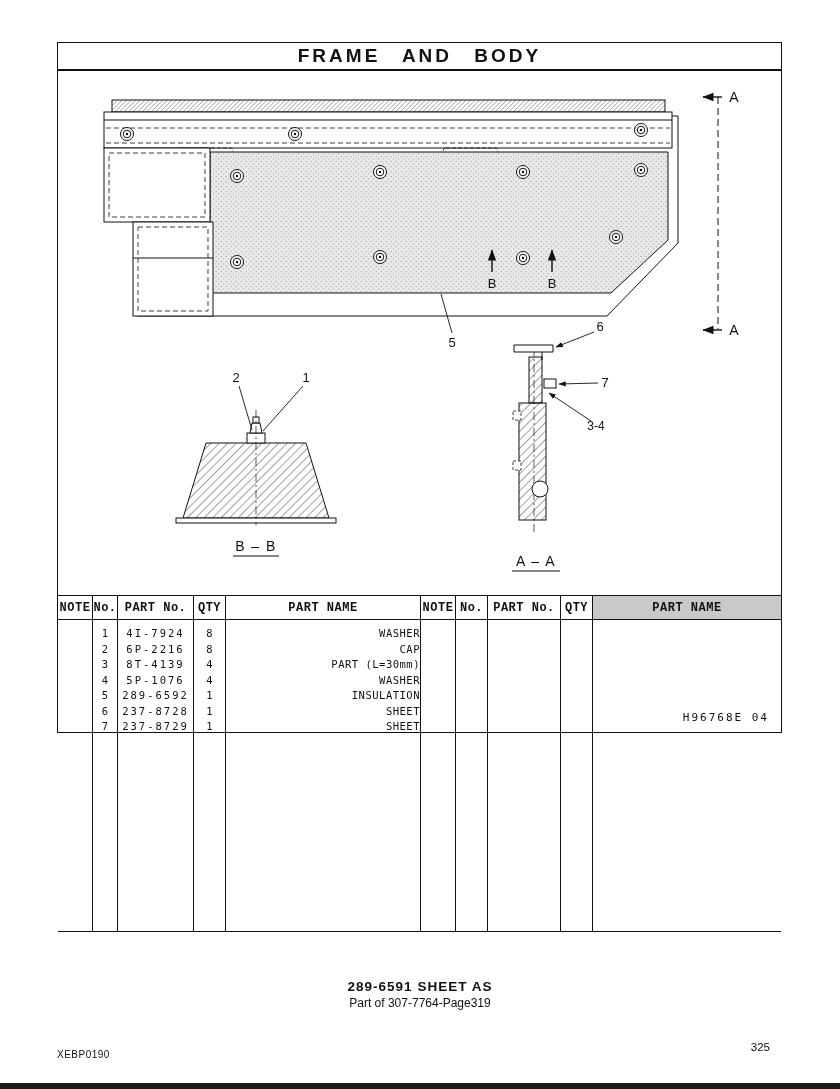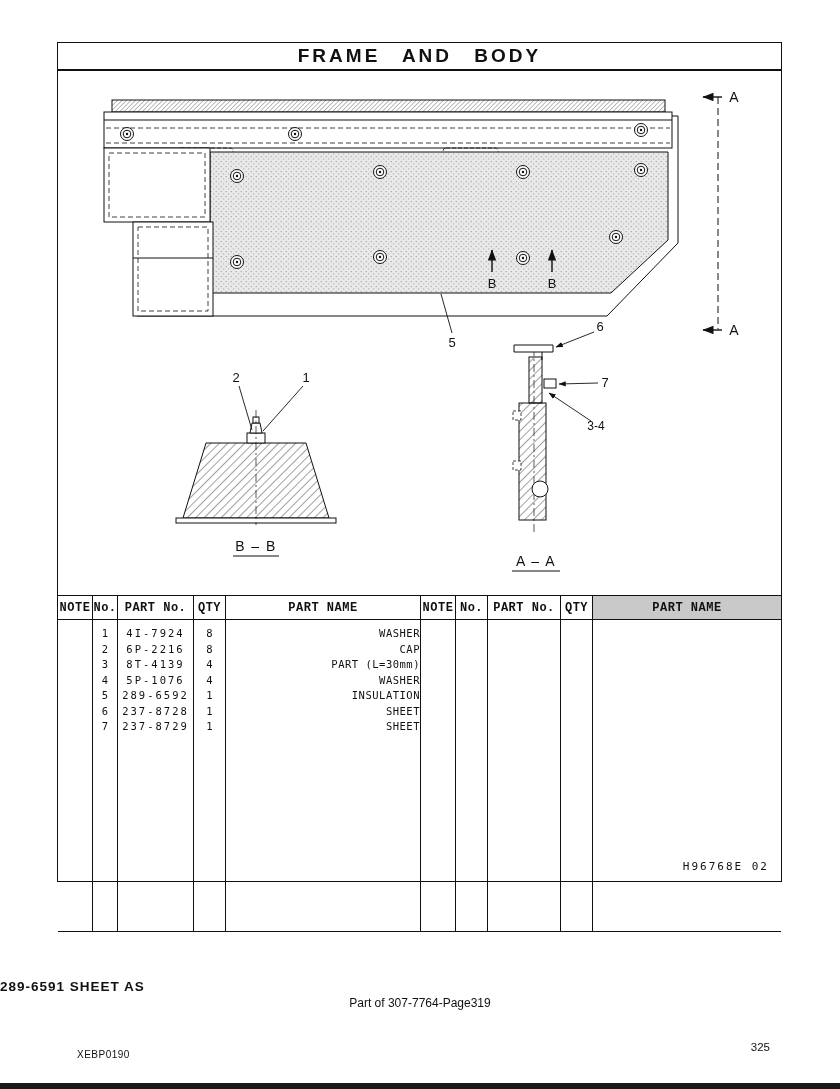--- a/index.html
+++ b/index.html
@@ -2,21 +2,21 @@
 <html><head>
 <meta charset="utf-8">
 <style>
   html,body{margin:0;padding:0;}
   body{
     width:840px;height:1089px;position:relative;background:#ffffff;
     font-family:"Liberation Sans",sans-serif;color:#111;overflow:hidden;
   }
   
   .frame{
-    position:absolute;left:57px;top:42px;width:725px;height:840px;
+    position:absolute;left:57px;top:42px;width:725px;height:691px;
     border:1.5px solid #111;box-sizing:border-box;
   }
   .titlebar{
     position:absolute;left:0;top:0;width:100%;height:28px;
     border-bottom:2px solid #111;box-sizing:border-box;
     display:flex;align-items:center;justify-content:center;
     font-size:19px;font-weight:bold;letter-spacing:3px;word-spacing:14px;
   }
   
   .ptable{
@@ -43,28 +43,28 @@
     text-align:center;white-space:nowrap;
   }
   .cell.pn{letter-spacing:2px;}
   .cell.name{text-align:right;padding-left:7px;letter-spacing:0.5px;}
   .framecode{
     position:absolute;right:12px;bottom:8px;
     font-family:"DejaVu Sans Mono",monospace;font-size:11px;letter-spacing:2px;
   }
   
   .asm-title{
-    position:absolute;left:0;top:979px;width:840px;
+    position:absolute;left:0;top:979px;width:840px;text-align:center;
     font-size:13.5px;font-weight:bold;letter-spacing:1px;
   }
   .asm-sub{
     position:absolute;left:0;top:996px;width:840px;text-align:center;
     font-size:12px;
   }
-  .formcode{position:absolute;left:57px;top:1049px;font-size:10px;letter-spacing:0.5px;margin-left:20px;}
+  .formcode{position:absolute;left:57px;top:1049px;font-size:10px;letter-spacing:0.5px;}
   .pagenum{position:absolute;right:70px;top:1041px;font-size:11.5px;}
   .bottombar{position:absolute;left:0;bottom:0;width:840px;height:6px;background:#1a1a1a;}
   
   svg.draw{position:absolute;left:0;top:0;pointer-events:none;}
   svg.draw text{font-family:"Liberation Sans",sans-serif;fill:#111;}
 </style>
 </head>
 <body>
 
 <svg class="draw" width="840" height="1089" viewBox="0 0 840 1089">
@@ -239,20 +239,20 @@
         <div class="cell name">SHEET</div>
       </div>
       <div class="bcol"></div>
       <div class="bcol"></div>
       <div class="bcol"></div>
       <div class="bcol"></div>
       <div class="bcol lastcol"></div>
     </div>
   </div>
 
-  <div class="framecode">H96768E  02</div>
+  <div class="framecode">H96768E  04</div>
 </div>
 
 <div class="asm-title">289-6591  SHEET AS</div>
 <div class="asm-sub">Part of 307-7764-Page319</div>
 <div class="formcode">XEBP0190</div>
 <div class="pagenum">325</div>
 <div class="bottombar"></div>
 
 </body></html>

